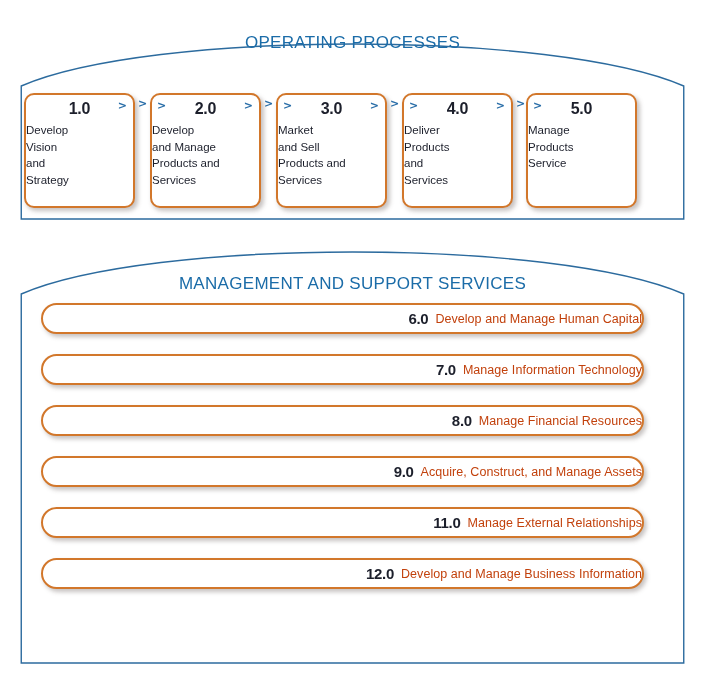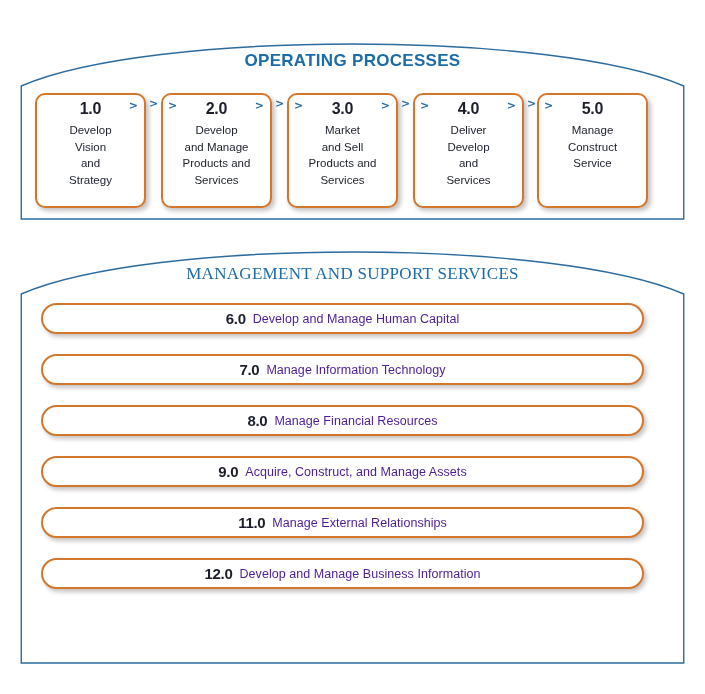--- a/index.html
+++ b/index.html
@@ -38,21 +38,21 @@
     color: #1b6ca8;
     font-size: 17px;
     letter-spacing: 0.3px;
     font-weight: 400;
     white-space: nowrap;
   }
 
   
   .op-row {
     position: absolute;
-    left: 35px;
+    left: 24px;
     top: 93px;
     width: 644px;
     height: 115px;
   }
   .op-box {
     position: absolute;
     top: 0;
     width: 111px;
     height: 115px;
     box-sizing: border-box;
@@ -70,21 +70,20 @@
     font-size: 16px;
     font-weight: 700;
     color: #1c1f2b;
     letter-spacing: -0.2px;
   }
   .op-label {
     position: absolute;
     top: 27px;
     left: 0;
     width: 100%;
-    text-align: center;
     font-size: 11.5px;
     line-height: 16.5px;
     color: #1c1f2b;
     white-space: pre-line;
   }
 
   
   .chev {
     position: absolute;
     top: 5px;
@@ -106,49 +105,49 @@
     position: relative;
     height: 31px;
     margin-bottom: 20px;
     box-sizing: border-box;
     border: 2.5px solid #d2772b;
     border-radius: 15.5px;
     background: #ffffff;
     box-shadow: 2.5px 3px 4px rgba(90,80,75,0.34);
     display: flex;
     align-items: center;
-    justify-content: center;
+    justify-content: flex-end;
   }
   .mgmt-bar:last-child { margin-bottom: 12px; }
   .mgmt-num {
     font-size: 15px;
     font-weight: 700;
     color: #1c1f2b;
     letter-spacing: -0.3px;
     margin-right: 7px;
   }
   .mgmt-text {
     font-size: 12.5px;
-    color: #4c1d95;
+    color: #c2410c;
     letter-spacing: 0.05px;
     white-space: nowrap;
   }
 </style>
 </head>
 <body>
 
 <div class="canvas">
 
   <div class="arch-frame" style="left:20px; top:24px;">
     <svg width="665" height="196" viewBox="0 0 665 196">
       <path d="M1.25 195 L1.25 62 C 130 6, 535 6, 663.75 62 L663.75 195 Z" fill="none" stroke="#2c6b9e" stroke-width="1.4"></path>
     </svg>
   </div>
 
-  <div class="section-title" style="top:51px;font-weight:bold;">OPERATING PROCESSES</div>
+  <div class="section-title" style="top:33px;">OPERATING PROCESSES</div>
 
   <div class="op-row">
 
     <div class="op-box" style="left:0px;">
       <div class="op-num">1.0</div>
       <div class="op-label">Develop
 Vision
 and
 Strategy</div>
       <div class="chev" style="right:6px;">&gt;</div>
@@ -173,45 +172,45 @@
 Products and
 Services</div>
       <div class="chev" style="left:5px;">&gt;</div>
       <div class="chev" style="right:6px;">&gt;</div>
     </div>
     <div class="chev" style="left:366px;">&gt;</div>
 
     <div class="op-box" style="left:378px;">
       <div class="op-num">4.0</div>
       <div class="op-label">Deliver
-Develop
+Products
 and
 Services</div>
       <div class="chev" style="left:5px;">&gt;</div>
       <div class="chev" style="right:6px;">&gt;</div>
     </div>
     <div class="chev" style="left:492px;">&gt;</div>
 
     <div class="op-box" style="left:502px;">
       <div class="op-num">5.0</div>
       <div class="op-label">Manage
-Construct
+Products
 Service</div>
       <div class="chev" style="left:5px;">&gt;</div>
     </div>
 
   </div>
 
   <div class="arch-frame" style="left:20px; top:244px;">
     <svg width="665" height="420" viewBox="0 0 665 420">
       <path d="M1.25 419 L1.25 50 C 130 -6, 535 -6, 663.75 50 L663.75 419 Z" fill="none" stroke="#2c6b9e" stroke-width="1.4"></path>
     </svg>
   </div>
 
-  <div class="section-title" style="top:264px;font-family:Liberation Serif, serif;">MANAGEMENT AND SUPPORT SERVICES</div>
+  <div class="section-title" style="top:274px;">MANAGEMENT AND SUPPORT SERVICES</div>
 
   <div class="mgmt-bars">
 
     <div class="mgmt-bar">
       <span class="mgmt-num">6.0</span>
       <span class="mgmt-text">Develop and Manage Human Capital</span>
     </div>
 
     <div class="mgmt-bar">
       <span class="mgmt-num">7.0</span>

